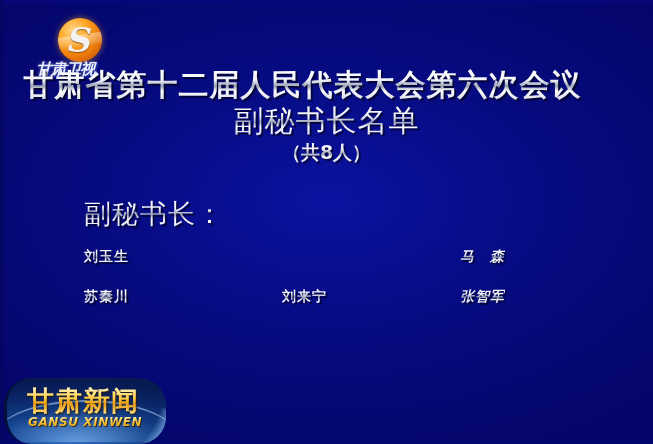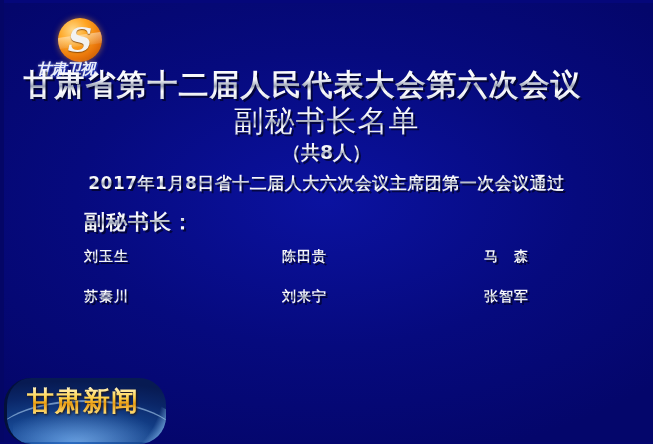--- a/index.html
+++ b/index.html
@@ -85,38 +85,38 @@
     white-space:nowrap;
   }
   #approval-line{
     position:absolute;left:0;top:172px;width:653px;text-align:center;
     font-size:17px;font-weight:bold;letter-spacing:.5px;
     white-space:nowrap;
   }
 
   
   #section-label{
-    position:absolute;left:84px;top:208px;
-    font-size:21px;font-weight:bold;letter-spacing:1px;
+    position:absolute;left:84px;top:196px;
+    font-size:27px;font-weight:normal;letter-spacing:1px;
     white-space:nowrap;
   }
   #name-grid{
     position:absolute;left:84px;top:248px;width:500px;
   }
   .name-row{
     display:block;height:40px;position:relative;
   }
   .name-cell{
     position:absolute;top:0;
     font-size:14px;font-weight:bold;letter-spacing:1px;
     white-space:pre;
   }
   .col-1{left:0px;}
   .col-2{left:198px;}
-  .col-3{left:400px;}
+  .col-3{left:376px;font-style:italic;}
 
   
   #lower-banner{
     position:absolute;left:4px;bottom:0;width:159px;height:66px;
     overflow:hidden;
     background:
       radial-gradient(ellipse 120% 90% at 40% 95%, #2f6fc4 0%, #134089 45%, #0a2668 75%, #071a52 100%);
     border-left:3px solid #03103a;
     border-radius:27px;
   }
@@ -168,37 +168,36 @@
     <div class="bug-sphere">
       <div class="bug-band"></div>
       <div class="bug-s">S</div>
     </div>
     <div class="bug-name cn">甘肃卫视</div>
   </div>
 
   <div id="title-line1" class="cn chrome">甘肃省第十二届人民代表大会第六次会议</div>
   <div id="title-line2" class="cn chrome">副秘书长名单</div>
   <div id="title-count" class="cn chrome">（共8人）</div>
-  <div id="approval-line" class="cn chrome">2017年1月8日省十二届人大六次会议主席团第一次会议通过</div>
 
   <div id="section-label" class="cn chrome">副秘书长：</div>
 
   <div id="name-grid">
     <div class="name-row">
       <span class="name-cell col-1 cn chrome">刘玉生</span>
-      <span class="name-cell col-2 cn chrome">陈田贵</span>
       <span class="name-cell col-3 cn chrome">马　森</span>
     </div>
     <div class="name-row">
       <span class="name-cell col-1 cn chrome">苏秦川</span>
       <span class="name-cell col-2 cn chrome">刘来宁</span>
       <span class="name-cell col-3 cn chrome">张智军</span>
     </div>
   </div>
 
   <div id="lower-banner">
     <div class="globe-arc"></div>
     <div class="globe-arc2"></div>
     <div class="banner-glow"></div>
     <div id="banner-cn" class="cn">甘肃新闻</div>
+    <div id="banner-en">GANSU XINWEN</div>
   </div>
 
 </div>
 
 </body></html>

